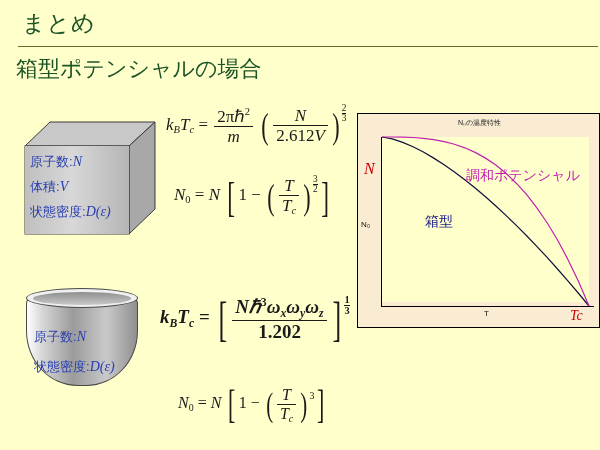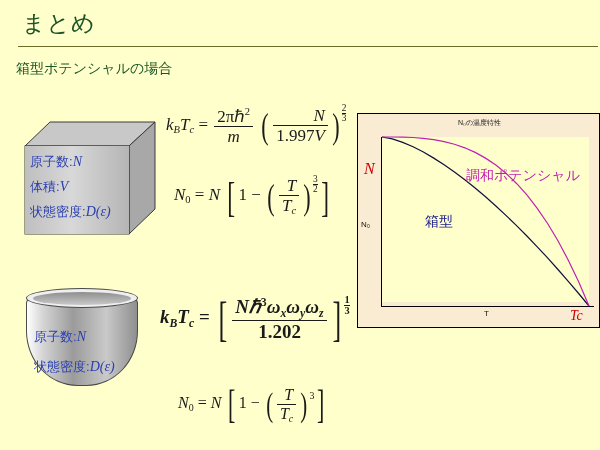--- a/index.html
+++ b/index.html
@@ -37,21 +37,21 @@
     left: 10px;
     top: 46px;
     width: 580px;
     height: 1px;
     background: #6b6b2b;
   }
   
   .section-heading {
     position: absolute;
     color: #1d5426;
-    font-size: 14px;
+    font-size: 22px;
     white-space: nowrap;
     line-height: 25px;
   }
   #heading-box { left: 8px; top: 56px; }
   #heading-harm { left: 6px; top: 238px; }
   
   .box-graphic {
     position: absolute;
     left: 8px;
     top: 117px;
@@ -128,21 +128,21 @@
   .sub { font-size: 0.62em; vertical-align: -0.28em; font-style: italic;}
   .subn { font-size: 0.62em; vertical-align: -0.28em; font-style: normal;}
   .sup { font-size: 0.62em; vertical-align: 0.62em; font-style: normal;}
   .frac {
     display: inline-block;
     vertical-align: middle;
     text-align: center;
     line-height: 1.12;
     margin: 0 2px;
   }
-  .frac .num { display: block; padding: 0 3px; border-bottom: 1px solid #1a1a1a; text-align: right; }
+  .frac .num { display: block; padding: 0 3px; border-bottom: 1px solid #1a1a1a; }
   .frac .den { display: block; padding: 0 3px; }
   .paren {
     display: inline-block;
     font-size: 2.1em;
     font-weight: 100;
     vertical-align: middle;
     transform: scaleX(0.62);
     font-family: "Liberation Serif", serif;
   }
   .brack {
@@ -294,21 +294,21 @@
       <div><span>原子数:</span><i>N</i></div>
       <div><span>体積:</span><i>V</i></div>
       <div><span>状態密度:</span><i>D(ε)</i></div>
     </div>
   </div>
 
   <div class="eq" id="eq1">
     <span class="mi">k</span><span class="sub">B</span><span class="mi">T</span><span class="sub">c</span>
     <span>=</span>
     <span class="frac"><span class="num"><span>2πℏ</span><span class="sup">2</span></span><span class="den mi">m</span></span>
-    <span class="paren">(</span><span class="frac"><span class="num mi">N</span><span class="den"><span>1.997</span><span class="mi">V</span></span></span><span class="paren">)</span><span class="supfrac"><span class="num">2</span><span class="den">3</span></span>
+    <span class="paren">(</span><span class="frac"><span class="num mi">N</span><span class="den"><span>2.612</span><span class="mi">V</span></span></span><span class="paren">)</span><span class="supfrac"><span class="num">2</span><span class="den">3</span></span>
   </div>
 
   <div class="eq" id="eq2">
     <span class="mi">N</span><span class="subn">0</span>
     <span>=</span>
     <span class="mi">N</span>
     <span class="brack">[</span><span>1</span> <span>−</span>
     <span class="paren">(</span><span class="frac"><span class="num mi">T</span><span class="den"><span class="mi">T</span><span class="sub">c</span></span></span><span class="paren">)</span><span class="supfrac"><span class="num">3</span><span class="den">2</span></span><span class="brack">]</span>
   </div>
 

